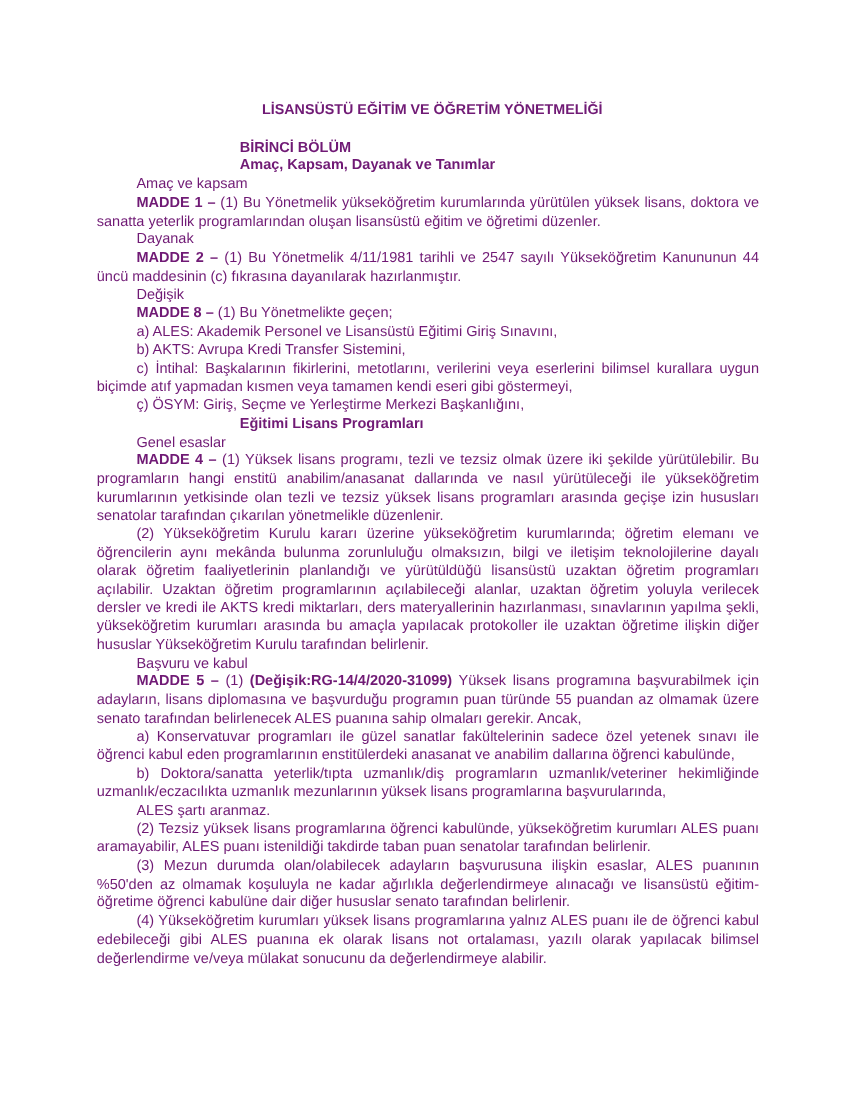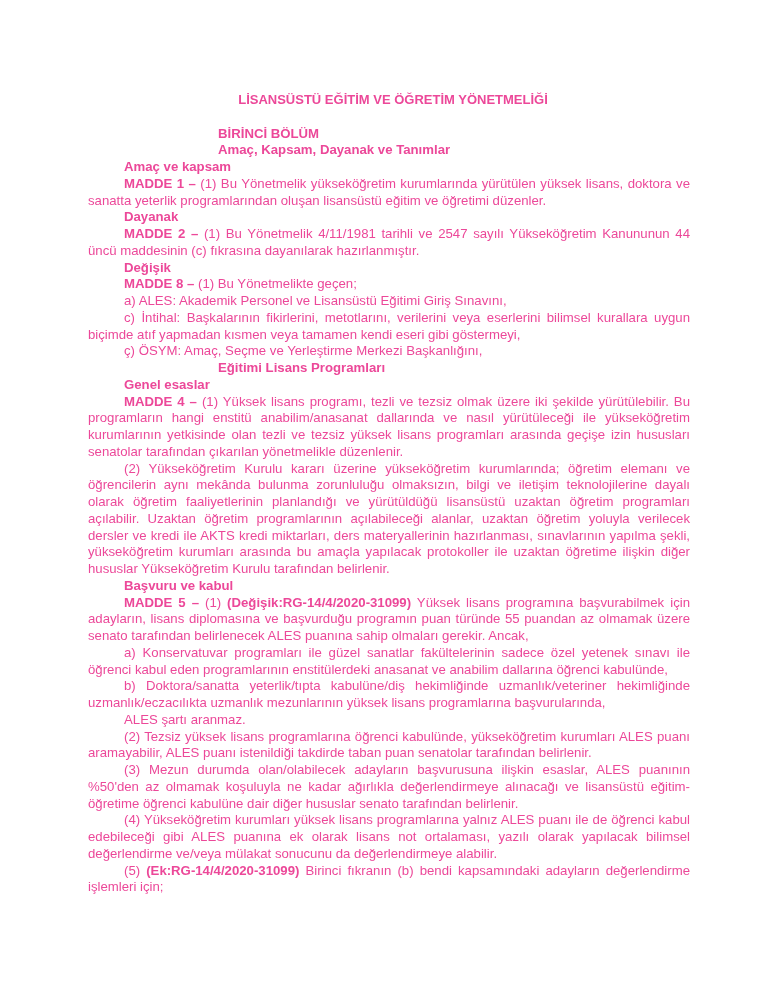--- a/index.html
+++ b/index.html
@@ -1,24 +1,24 @@
 <!DOCTYPE html>
 <html><head>
 <meta charset="utf-8">
 <style>
   html, body { margin: 0; padding: 0; background: #ffffff; }
   body { width: 768px; height: 994px; position: relative; overflow: hidden; }
   .page {
     position: absolute; left: 88px; top: 92px; width: 602px;
     font-family: "Liberation Sans", sans-serif;
-    font-size: 13.2px; line-height: 16.75px; color: #ec4899;
+    font-size: 13.2px; line-height: 16.75px; color: #701a75;
   }
   .title { text-align: center; font-weight: bold; font-size: 13px; margin-bottom: 16.75px; padding-left: 8px; }
   .center { font-weight: bold; padding-left: 130px; }
-  .heading { font-weight: bold; text-indent: 36px; }
+  .heading { font-weight: normal; text-indent: 36px; }
   .para { text-align: justify; text-indent: 36px; margin: 0; }
   .item { text-align: justify; text-indent: 36px; margin: 0; }
   b { font-weight: bold; }
 </style>
 </head>
 <body>
 
 <div class="page">
   <div class="title">LİSANSÜSTÜ EĞİTİM VE ÖĞRETİM YÖNETMELİĞİ</div>
 
@@ -27,31 +27,31 @@
 
   <div class="heading">Amaç ve kapsam</div>
   <p class="para"><b>MADDE 1 –</b><span> (1) Bu Yönetmelik yükseköğretim kurumlarında yürütülen yüksek lisans, doktora ve sanatta yeterlik programlarından oluşan lisansüstü eğitim ve öğretimi düzenler.</span></p>
 
   <div class="heading">Dayanak</div>
   <p class="para"><b>MADDE 2 –</b><span> (1) Bu Yönetmelik 4/11/1981 tarihli ve 2547 sayılı Yükseköğretim Kanununun 44 üncü maddesinin (c) fıkrasına dayanılarak hazırlanmıştır.</span></p>
 
   <div class="heading">Değişik</div>
   <p class="para"><b>MADDE 8 –</b><span> (1) Bu Yönetmelikte geçen;</span></p>
   <p class="item">a) ALES: Akademik Personel ve Lisansüstü Eğitimi Giriş Sınavını,</p>
+  <p class="item">b) AKTS: Avrupa Kredi Transfer Sistemini,</p>
   <p class="item">c) İntihal: Başkalarının fikirlerini, metotlarını, verilerini veya eserlerini bilimsel kurallara uygun biçimde atıf yapmadan kısmen veya tamamen kendi eseri gibi göstermeyi,</p>
-  <p class="item">ç) ÖSYM: Amaç, Seçme ve Yerleştirme Merkezi Başkanlığını,</p>
+  <p class="item">ç) ÖSYM: Giriş, Seçme ve Yerleştirme Merkezi Başkanlığını,</p>
 
   <div class="center">Eğitimi Lisans Programları</div>
 
   <div class="heading">Genel esaslar</div>
   <p class="para"><b>MADDE 4 –</b><span> (1) Yüksek lisans programı, tezli ve tezsiz olmak üzere iki şekilde yürütülebilir. Bu programların hangi enstitü anabilim/anasanat dallarında ve nasıl yürütüleceği ile yükseköğretim kurumlarının yetkisinde olan tezli ve tezsiz yüksek lisans programları arasında geçişe izin hususları senatolar tarafından çıkarılan yönetmelikle düzenlenir.</span></p>
   <p class="para">(2) Yükseköğretim Kurulu kararı üzerine yükseköğretim kurumlarında; öğretim elemanı ve öğrencilerin aynı mekânda bulunma zorunluluğu olmaksızın, bilgi ve iletişim teknolojilerine dayalı olarak öğretim faaliyetlerinin planlandığı ve yürütüldüğü lisansüstü uzaktan öğretim programları açılabilir. Uzaktan öğretim programlarının açılabileceği alanlar, uzaktan öğretim yoluyla verilecek dersler ve kredi ile AKTS kredi miktarları, ders materyallerinin hazırlanması, sınavlarının yapılma şekli, yükseköğretim kurumları arasında bu amaçla yapılacak protokoller ile uzaktan öğretime ilişkin diğer hususlar Yükseköğretim Kurulu tarafından belirlenir.</p>
 
   <div class="heading">Başvuru ve kabul</div>
   <p class="para"><b>MADDE 5 –</b><span> (1) </span><b>(Değişik:RG-14/4/2020-31099)</b><span> Yüksek lisans programına başvurabilmek için adayların, lisans diplomasına ve başvurduğu programın puan türünde 55 puandan az olmamak üzere senato tarafından belirlenecek ALES puanına sahip olmaları gerekir. Ancak,</span></p>
   <p class="item">a) Konservatuvar programları ile güzel sanatlar fakültelerinin sadece özel yetenek sınavı ile öğrenci kabul eden programlarının enstitülerdeki anasanat ve anabilim dallarına öğrenci kabulünde,</p>
-  <p class="item">b) Doktora/sanatta yeterlik/tıpta kabulüne/diş hekimliğinde uzmanlık/veteriner hekimliğinde uzmanlık/eczacılıkta uzmanlık mezunlarının yüksek lisans programlarına başvurularında,</p>
+  <p class="item">b) Doktora/sanatta yeterlik/tıpta uzmanlık/diş programların uzmanlık/veteriner hekimliğinde uzmanlık/eczacılıkta uzmanlık mezunlarının yüksek lisans programlarına başvurularında,</p>
   <p class="item">ALES şartı aranmaz.</p>
   <p class="para">(2) Tezsiz yüksek lisans programlarına öğrenci kabulünde, yükseköğretim kurumları ALES puanı aramayabilir, ALES puanı istenildiği takdirde taban puan senatolar tarafından belirlenir.</p>
   <p class="para">(3) Mezun durumda olan/olabilecek adayların başvurusuna ilişkin esaslar, ALES puanının %50'den az olmamak koşuluyla ne kadar ağırlıkla değerlendirmeye alınacağı ve lisansüstü eğitim-öğretime öğrenci kabulüne dair diğer hususlar senato tarafından belirlenir.</p>
   <p class="para">(4) Yükseköğretim kurumları yüksek lisans programlarına yalnız ALES puanı ile de öğrenci kabul edebileceği gibi ALES puanına ek olarak lisans not ortalaması, yazılı olarak yapılacak bilimsel değerlendirme ve/veya mülakat sonucunu da değerlendirmeye alabilir.</p>
-  <p class="para"><span>(5) </span><b>(Ek:RG-14/4/2020-31099)</b><span> Birinci fıkranın (b) bendi kapsamındaki adayların değerlendirme işlemleri için;</span></p>
 </div>
 
 </body></html>

